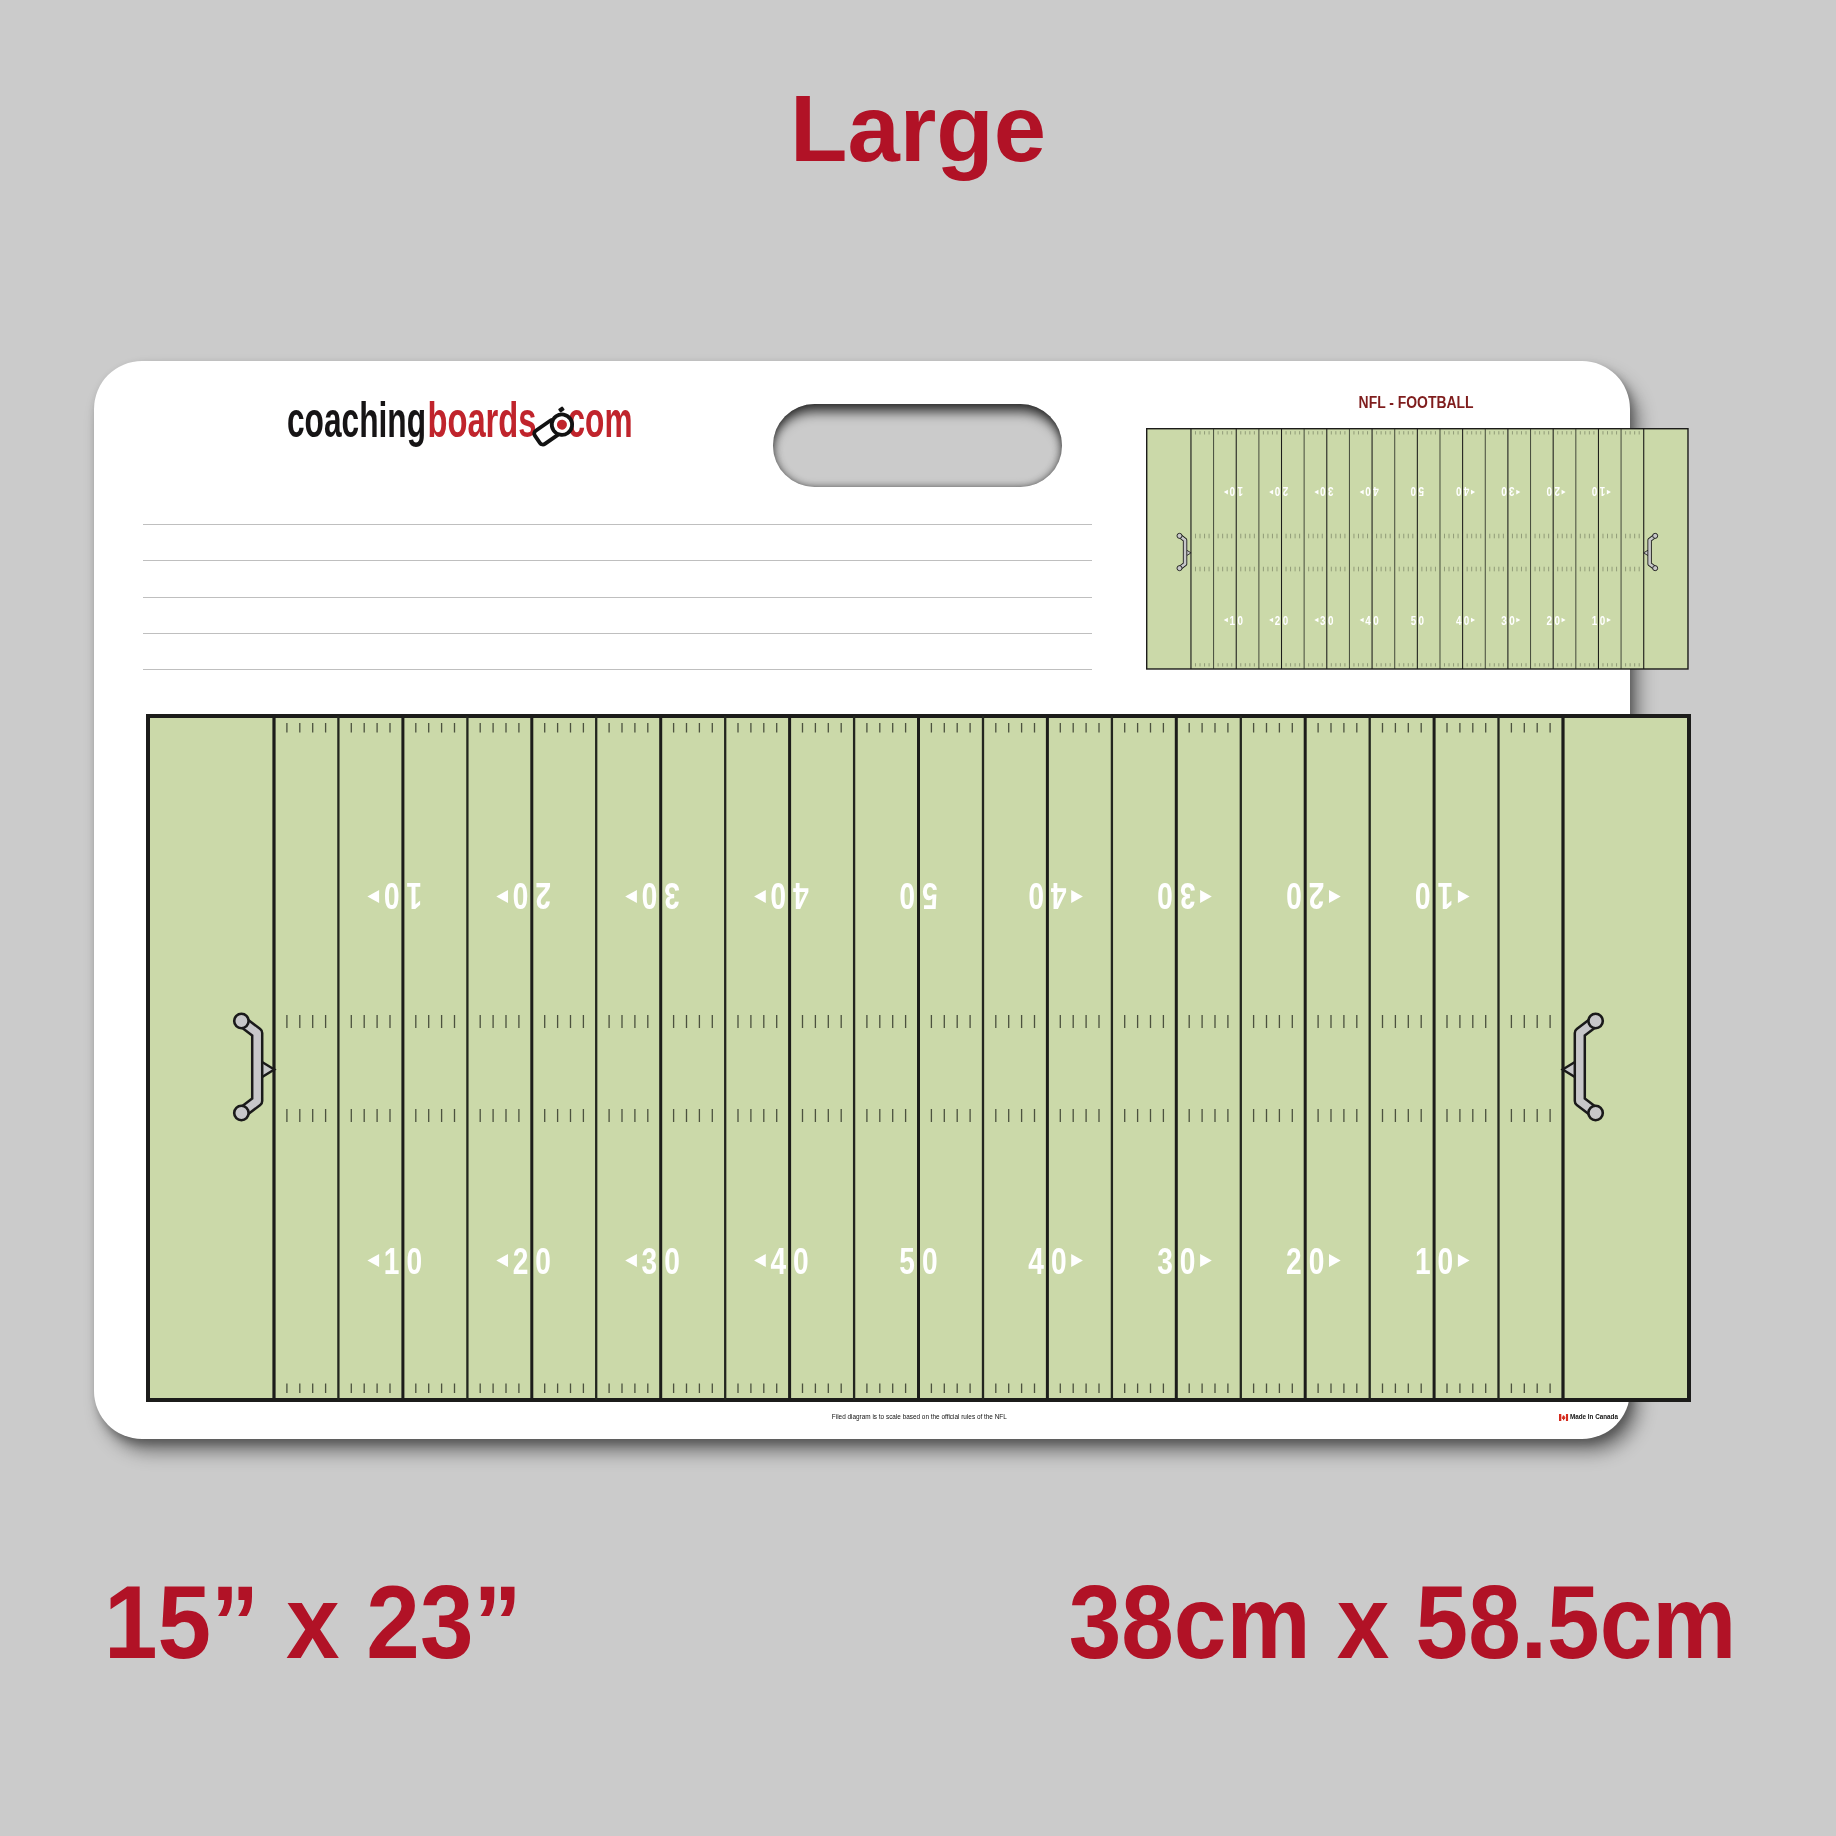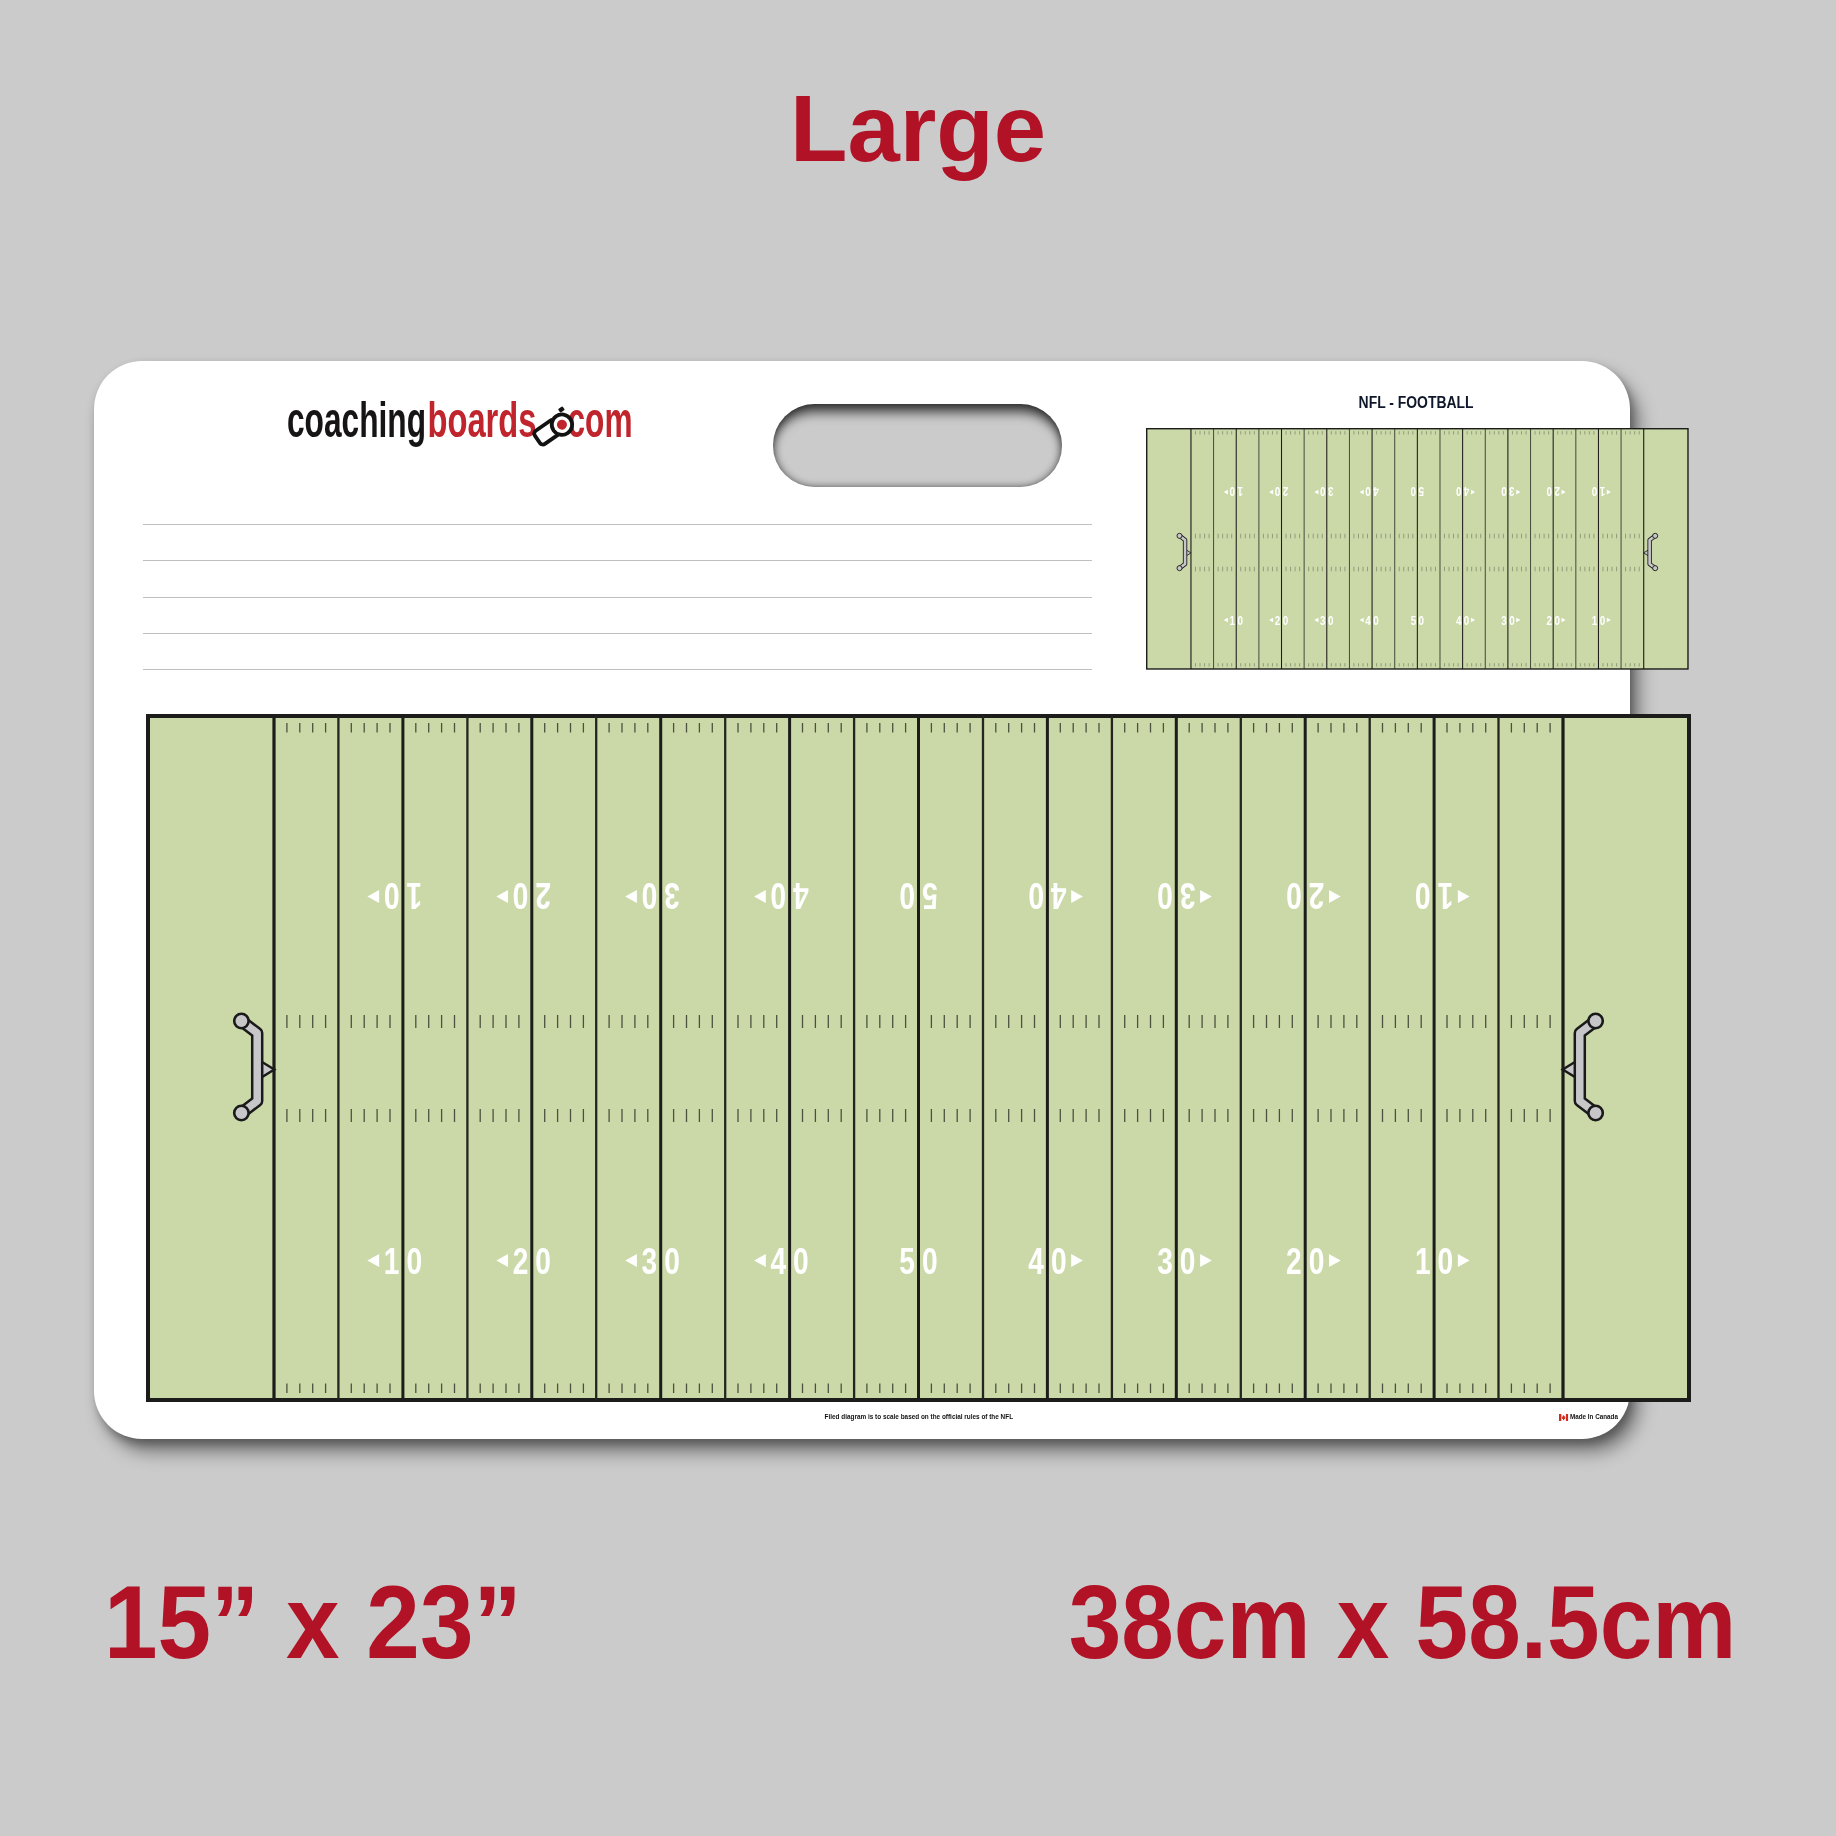--- a/index.html
+++ b/index.html
@@ -26,21 +26,21 @@
 <g transform="rotate(-35 20 18)">
 <rect x="0.5" y="9" width="25" height="16" rx="3.5" fill="#fff" stroke="#121212" stroke-width="3.8"></rect>
 <circle cx="29" cy="19" r="10.2" fill="#fff" stroke="#121212" stroke-width="3.8"></circle>
 <circle cx="29" cy="19" r="5" fill="#c0242c"></circle>
 <rect x="34.5" y="4" width="5.5" height="4.5" rx="1" fill="#121212"></rect>
 </g>
       </svg></div>
 
   <div class="abs" style="left:679px;top:43px;width:289px;height:83px;border-radius:41.5px;background:#cbcbcb;box-shadow:inset 0 13px 12px -5px rgba(0,0,0,0.72), inset 0 -6px 9px -6px rgba(0,0,0,0.35), inset 5px 0 8px -4px rgba(0,0,0,0.45), inset -5px 0 8px -4px rgba(0,0,0,0.45);"></div>
 
-  <div class="abs" style="left:1122px;top:31px;width:400px;text-align:center;font-weight:700;font-size:16px;line-height:22px;color:#0f172a;"><span style="display:inline-block;transform:scaleX(0.87);">NFL - FOOTBALL</span></div>
+  <div class="abs" style="left:1122px;top:31px;width:400px;text-align:center;font-weight:700;font-size:16px;line-height:22px;color:#7f1d1d;"><span style="display:inline-block;transform:scaleX(0.87);">NFL - FOOTBALL</span></div>
 
   <div class="abs" style="left:49px;top:163px;width:949px;height:1px;background:#bfbfbf;"></div>
 
   <div class="abs" style="left:49px;top:199px;width:949px;height:1px;background:#bfbfbf;"></div>
 
   <div class="abs" style="left:49px;top:236px;width:949px;height:1px;background:#bfbfbf;"></div>
 
   <div class="abs" style="left:49px;top:272px;width:949px;height:1px;background:#bfbfbf;"></div>
 
   <div class="abs" style="left:49px;top:308px;width:949px;height:1px;background:#bfbfbf;"></div>
@@ -308,21 +308,21 @@
 
 <g>
         <polygon points="1433.0,345.5 1416.7,355.5 1433.0,365.5" fill="#c7c7c9" stroke="#1a1a1a" stroke-width="2.4"></polygon>
         <path d="M1449.6 307 L1433.8 319 L1433.8 387 L1449.6 399" fill="none" stroke="#1a1a1a" stroke-width="12.5" stroke-linejoin="round"></path>
         <path d="M1449.6 307 L1433.8 319 L1433.8 387 L1449.6 399" fill="none" stroke="#c7c7c9" stroke-width="7.5" stroke-linejoin="round"></path>
         <circle cx="1449.6" cy="307" r="7.2" fill="#c7c7c9" stroke="#1a1a1a" stroke-width="2.6"></circle>
         <circle cx="1449.6" cy="399" r="7.2" fill="#c7c7c9" stroke="#1a1a1a" stroke-width="2.6"></circle>
       </g>
   </svg>
 
-  <div class="abs" style="left:625px;top:1049px;width:400px;text-align:center;font-size:8px;font-weight:700;line-height:14px;color:#111;"><span style="display:inline-block;transform:scaleX(0.8);">Filed diagram is to scale based on the official rules of the NFL</span></div>
+  <div class="abs" style="left:625px;top:1049px;width:400px;text-align:center;font-size:8px;font-weight:400;line-height:14px;color:#111;"><span style="display:inline-block;transform:scaleX(0.8);">Filed diagram is to scale based on the official rules of the NFL</span></div>
 
   <div class="abs" style="left:1465px;top:1049px;width:200px;font-size:7.5px;font-weight:700;line-height:14px;color:#111;white-space:nowrap;transform:scaleX(0.84);transform-origin:0 0;"><svg width="11" height="7" viewBox="0 0 22 14" style="vertical-align:middle">
 <rect width="22" height="14" fill="#fff"></rect>
 <rect width="5.5" height="14" fill="#d52b1e"></rect>
         <rect x="16.5" width="5.5" height="14" fill="#d52b1e"></rect>
 <path d="M11 1.5l1.2 2.6 1.8-.8-.7 3 2.6.3-1.7 1.9 1 1.6-2.7-.3-.3 2.7h-2.4l-.3-2.7-2.7.3 1-1.6L6.1 6.6l2.6-.3-.7-3 1.8.8z" fill="#d52b1e"></path>
 </svg> Made In Canada</div>
 </div>
 
 <div class="abs" style="left:104px;top:1586px;font-weight:700;font-size:103px;line-height:74px;color:#b11226;transform:scaleX(0.935);transform-origin:0 0;">15” x 23”</div>

